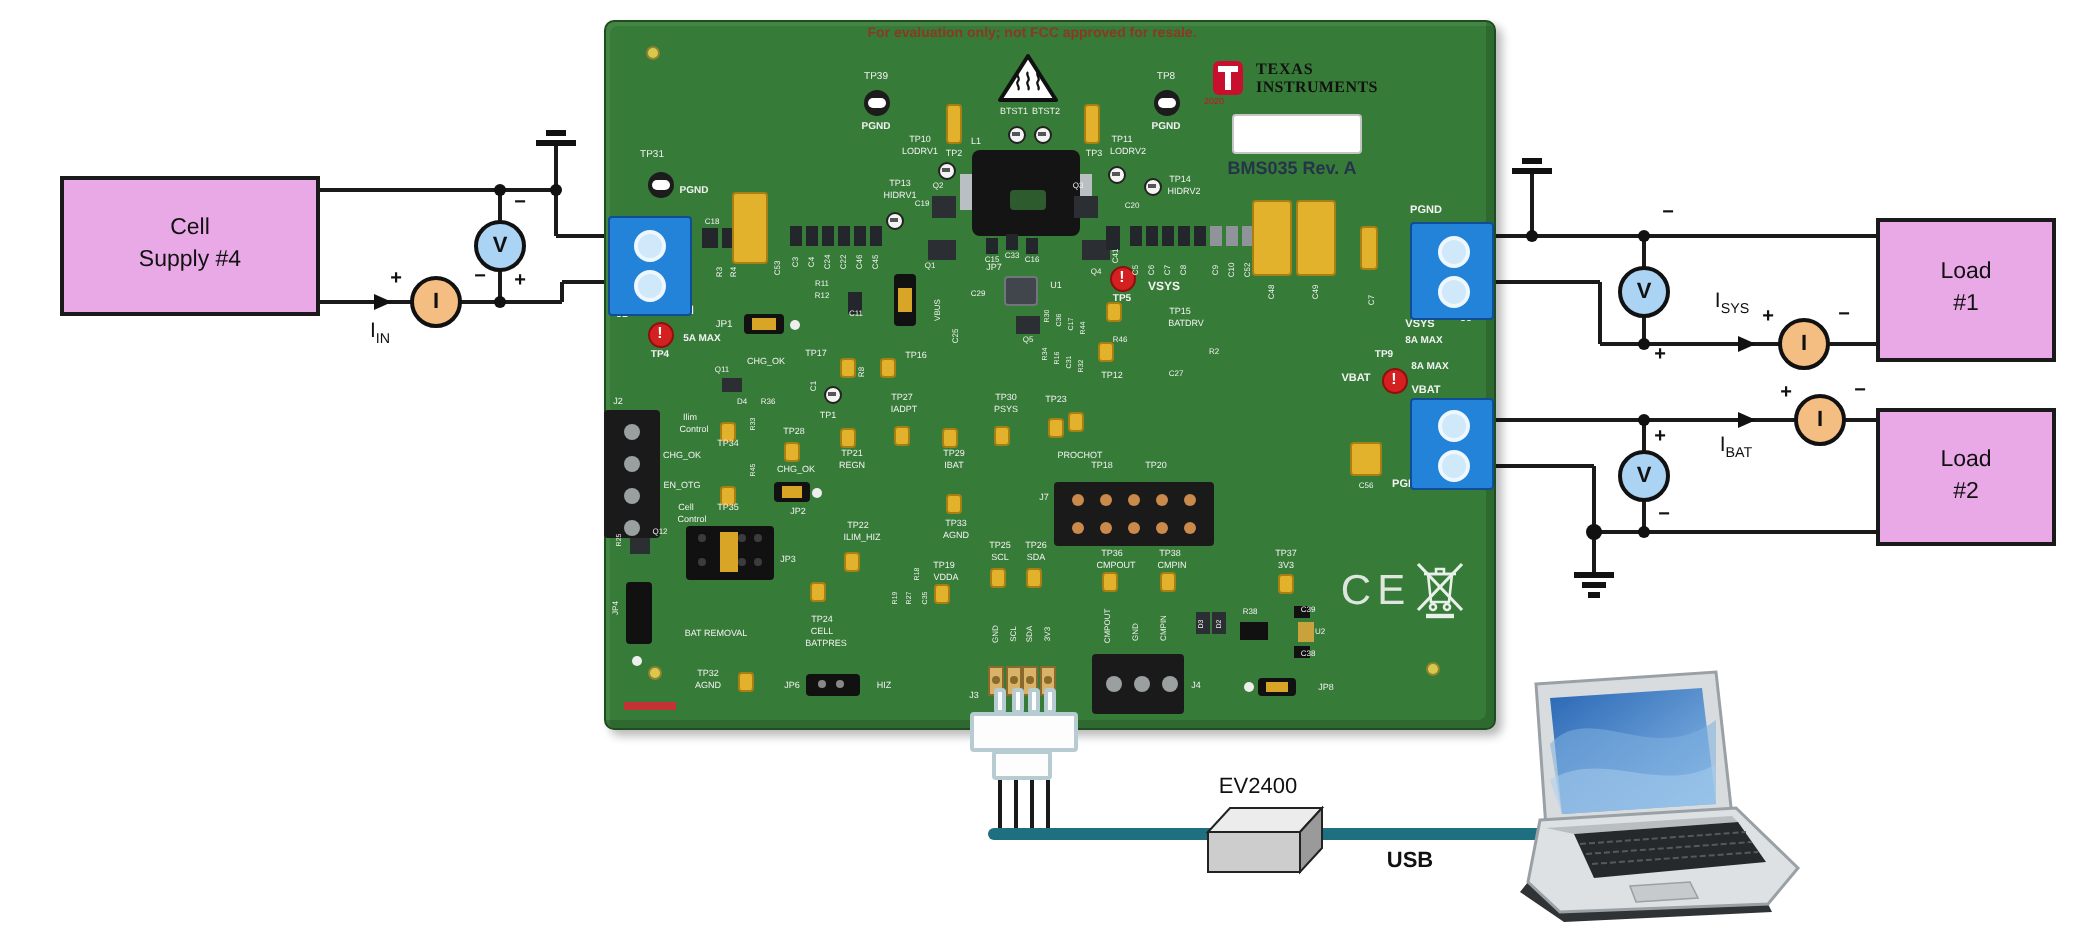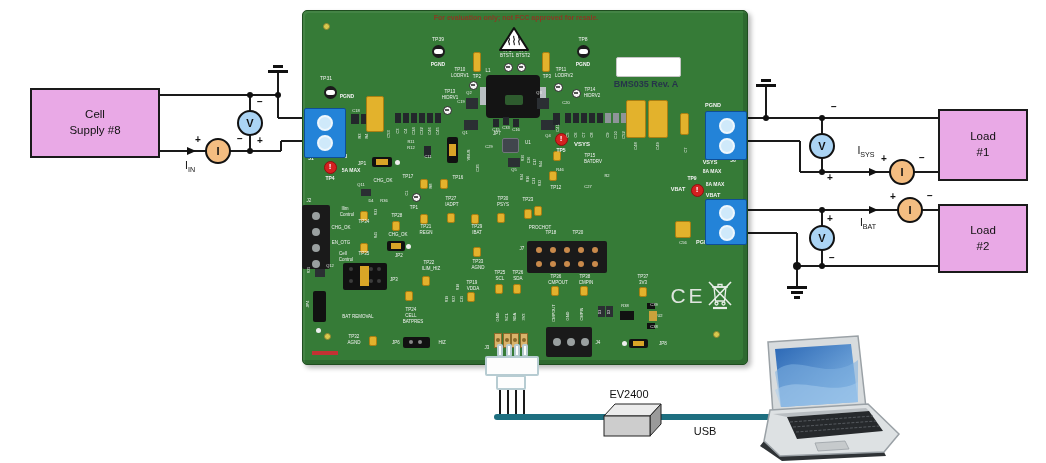--- a/index.html
+++ b/index.html
@@ -427,20 +427,32 @@
 
   <div class="warn-text">For evaluation only; not FCC approved for resale.</div>
 
   <svg style="left:499px;top:26px" width="30" height="26" viewBox="0 0 30 26">
     <polygon points="15,2 29,24 1,24" fill="#ffffff" stroke="#111" stroke-width="2" stroke-linejoin="round"></polygon>
     <path d="M10,19 c1.5,-1.5 -1.5,-3 0,-4.5 c1.5,-1.5 -1.5,-3 0,-4.5" fill="none" stroke="#111" stroke-width="1.1"></path>
     <path d="M15,19 c1.5,-1.5 -1.5,-3 0,-4.5 c1.5,-1.5 -1.5,-3 0,-4.5" fill="none" stroke="#111" stroke-width="1.1"></path>
     <path d="M20,19 c1.5,-1.5 -1.5,-3 0,-4.5 c1.5,-1.5 -1.5,-3 0,-4.5" fill="none" stroke="#111" stroke-width="1.1"></path>
   </svg>
 
+  <div class="ti">
+    <svg style="left:4px;top:2px" width="17" height="19" viewBox="0 0 17 19">
+      <rect x="0.5" y="0.5" width="15" height="17" rx="3" fill="#c8102e"></rect>
+      <rect x="3" y="3" width="10" height="3" fill="#ffffff"></rect>
+      <rect x="6.5" y="3" width="3" height="12" fill="#ffffff"></rect>
+    </svg>
+    <div class="year">2020</div>
+    <div class="names">
+      <div class="n1" style="text-transform:uppercase">Texas</div>
+      <div class="n2" style="text-transform:uppercase">Instruments</div>
+    </div>
+  </div>
 
   <div class="rev">BMS035 Rev. A</div>
   <div class="ce">CE</div>
 
   <svg style="left:705px;top:275px" width="30" height="36" viewBox="0 0 30 36">
     <g stroke="#e9efe9" fill="none" stroke-width="1.3">
       <path d="M9,12 L21,12 L19.5,26 L10.5,26 Z"></path>
       <path d="M7,12 L23,12"></path>
       <path d="M13,12 L13,9.5 L17,9.5 L17,12"></path>
       <circle cx="11.5" cy="28.5" r="1.5"></circle>
@@ -493,21 +505,21 @@
     <polygon points="14,78 112,72 143,102 128,120 24,124 8,109" fill="#dde1e3" stroke="#9aa1a6" stroke-width="1.5"></polygon>
     <polygon points="17,82 110,76 113,79 31,85" fill="#b9bec2"></polygon>
     <polygon points="31,85 113,79 127,99 41,107" fill="#26292c"></polygon>
     <path d="M34,90 L117,84 M37,95 L120,89 M40,100 L123,94" stroke="#55595e" stroke-width="1" stroke-dasharray="3,1.5" fill="none"></path>
     <polygon points="59,111 89,109 93,117 62,119" fill="#c6cacc" stroke="#9aa1a6" stroke-width="0.8"></polygon>
   </svg>
 
   <div id="external">
       <div class="box" style="left: 30px; top: 88px; width: 130px; height: 70px;">
         <div>Cell</div>
-        <div>Supply #8</div>
+        <div>Supply #4</div>
       </div>
       <div class="box" style="left: 938px; top: 109px; width: 90px; height: 72px;">
         <div>Load</div>
         <div>#1</div>
       </div>
       <div class="box" style="left: 938px; top: 204px; width: 90px; height: 69px;">
         <div>Load</div>
         <div>#2</div>
       </div>
       <div class="meter" style="left: 237px; top: 110px; width: 26px; height: 26px; background: rgb(171, 212, 244);">
@@ -537,15 +549,15 @@
       <span class="dl" style="left: 830px; top: 178px; font-size: 10px; font-weight: bold;">+</span>
       <span class="dl" style="left: 884px; top: 159px; font-size: 10px; font-weight: bold;">+</span>
       <span class="dl" style="left: 922px; top: 158px; font-size: 10px; font-weight: bold;">−</span>
       <span class="dl" style="left: 866px; top: 152px; font-size: 10.5px; font-weight: normal;">I<sub>SYS</sub></span>
       <span class="dl" style="left: 830px; top: 219px; font-size: 10px; font-weight: bold;">+</span>
       <span class="dl" style="left: 832px; top: 258px; font-size: 10px; font-weight: bold;">−</span>
       <span class="dl" style="left: 893px; top: 197px; font-size: 10px; font-weight: bold;">+</span>
       <span class="dl" style="left: 930px; top: 196px; font-size: 10px; font-weight: bold;">−</span>
       <span class="dl" style="left: 868px; top: 224px; font-size: 10.5px; font-weight: normal;">I<sub>BAT</sub></span>
       <span class="dl" style="left: 629px; top: 394px; font-size: 11px; font-weight: normal;">EV2400</span>
-      <span class="dl" style="left: 705px; top: 431px; font-size: 11px; font-weight: normal;">USB</span>
+      <span class="dl" style="left: 705px; top: 431px; font-size: 11px; font-weight: bold;">USB</span>
     </div>
 </div>
 
 </body></html>

